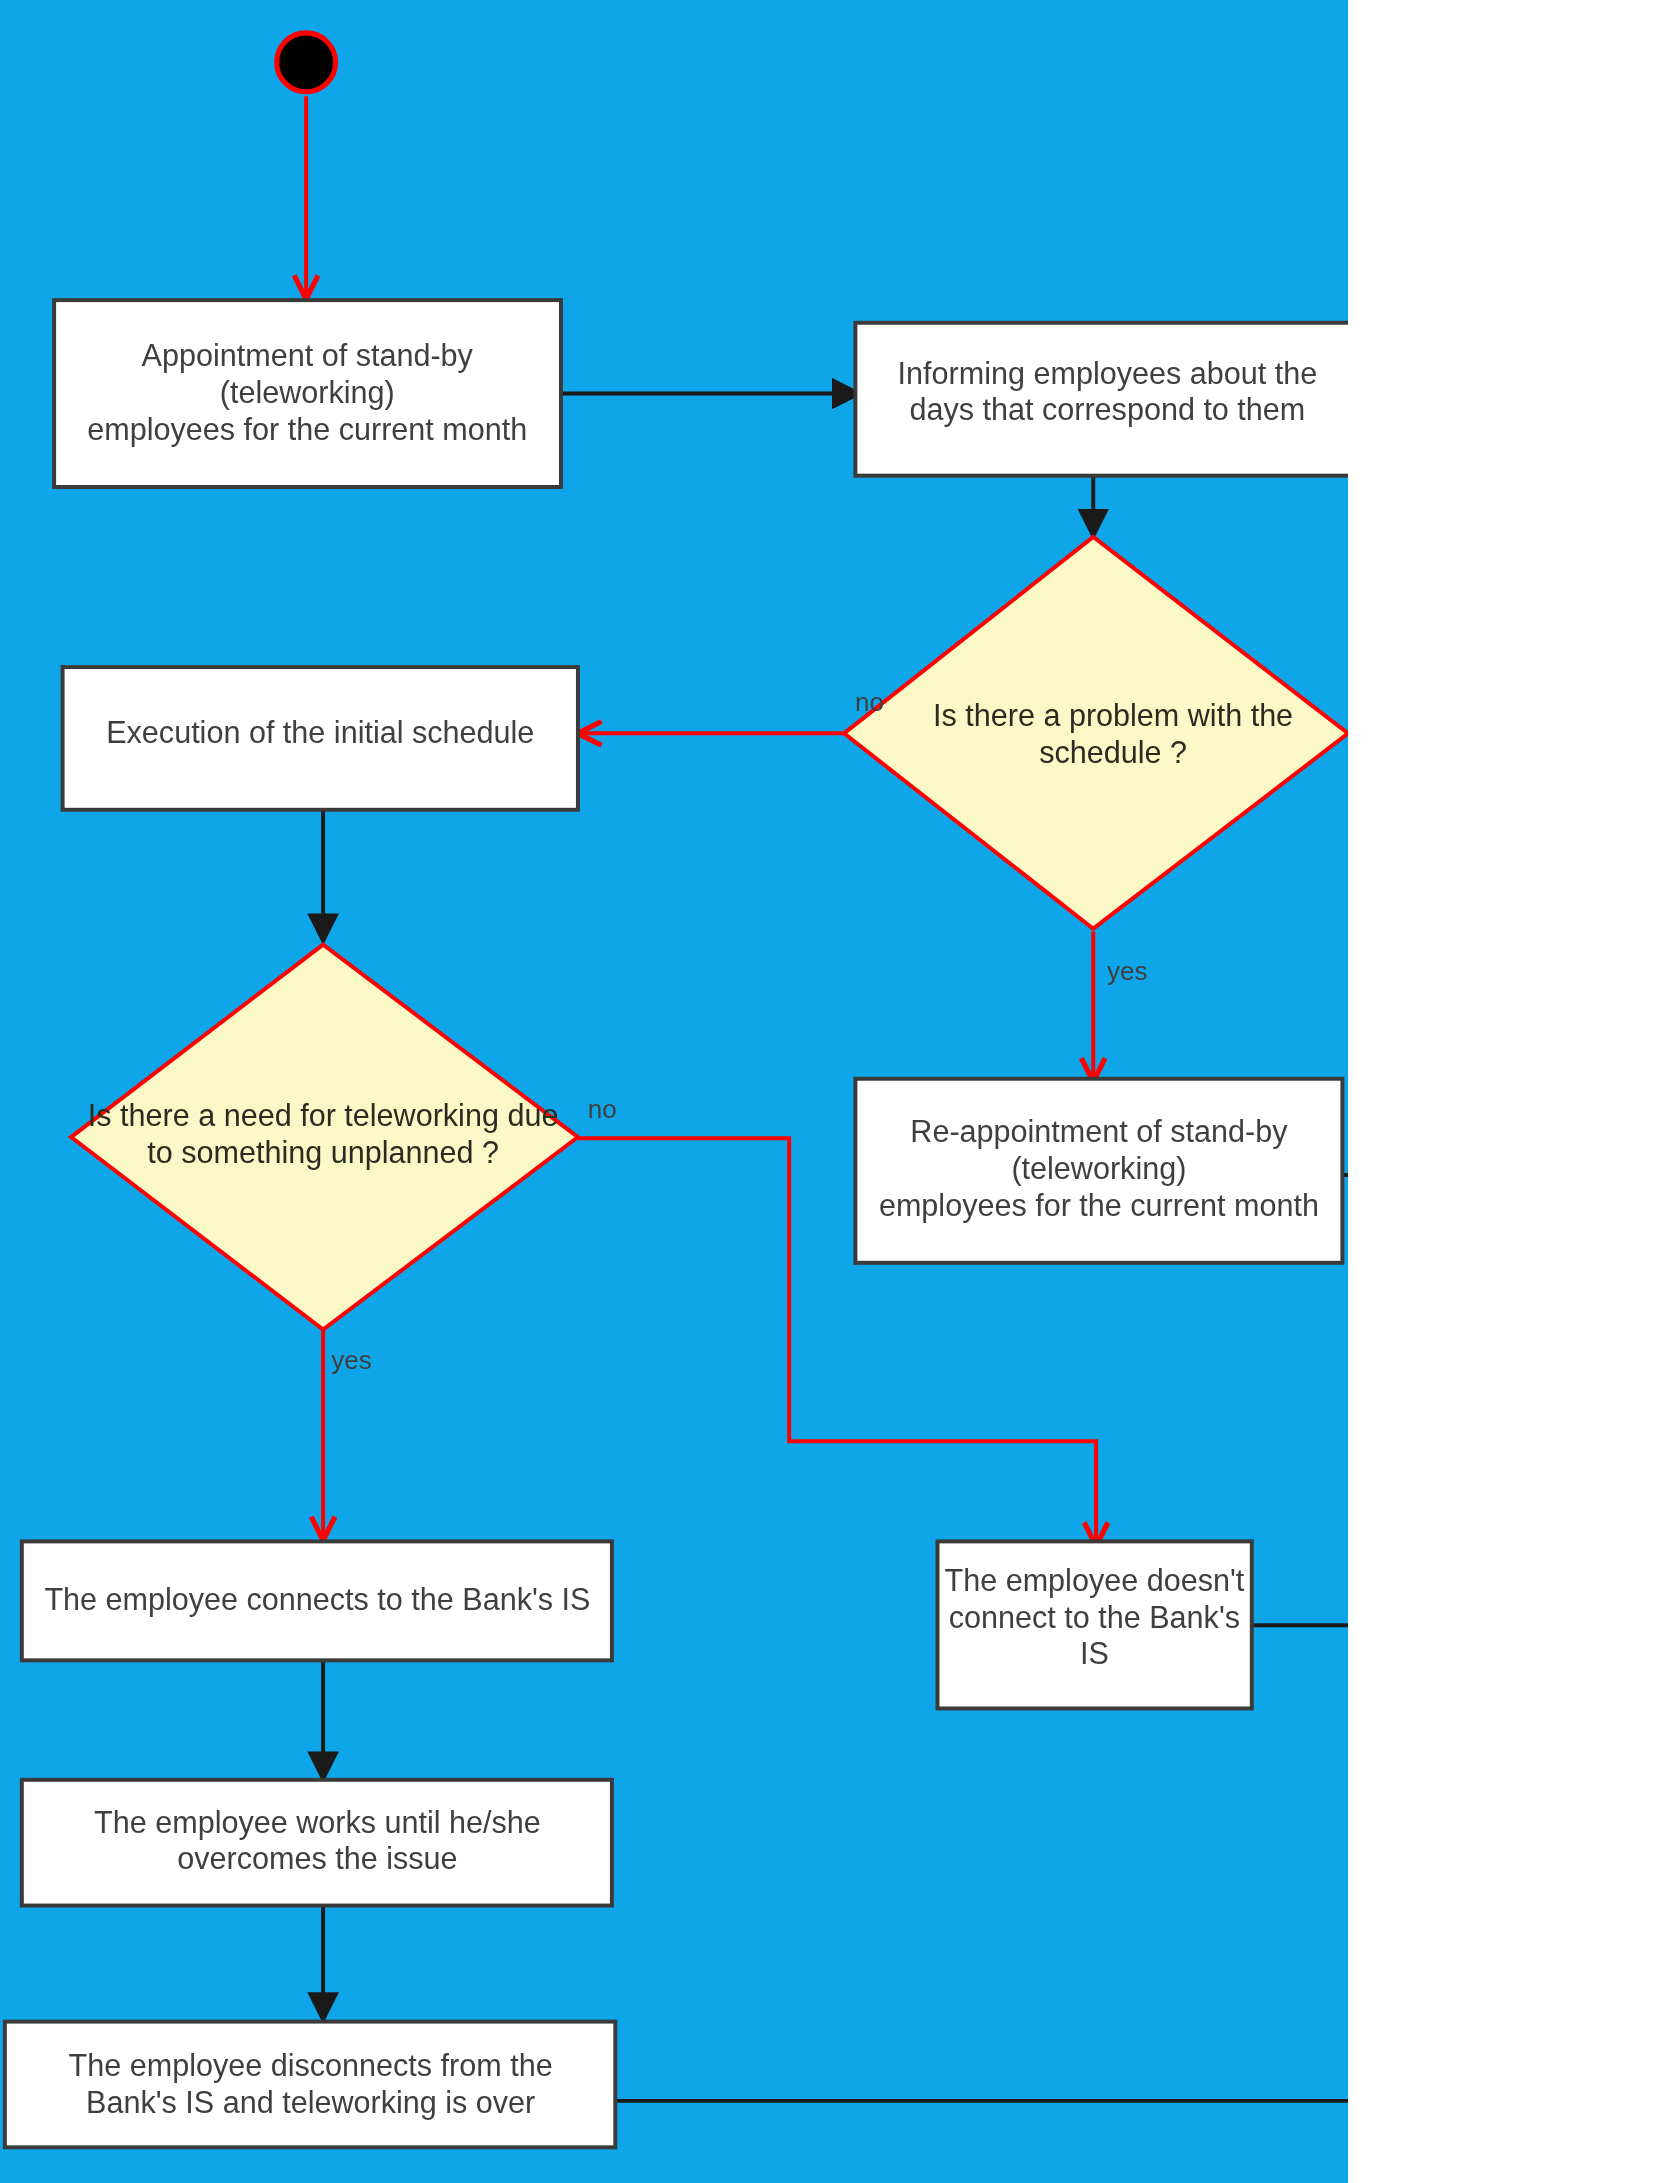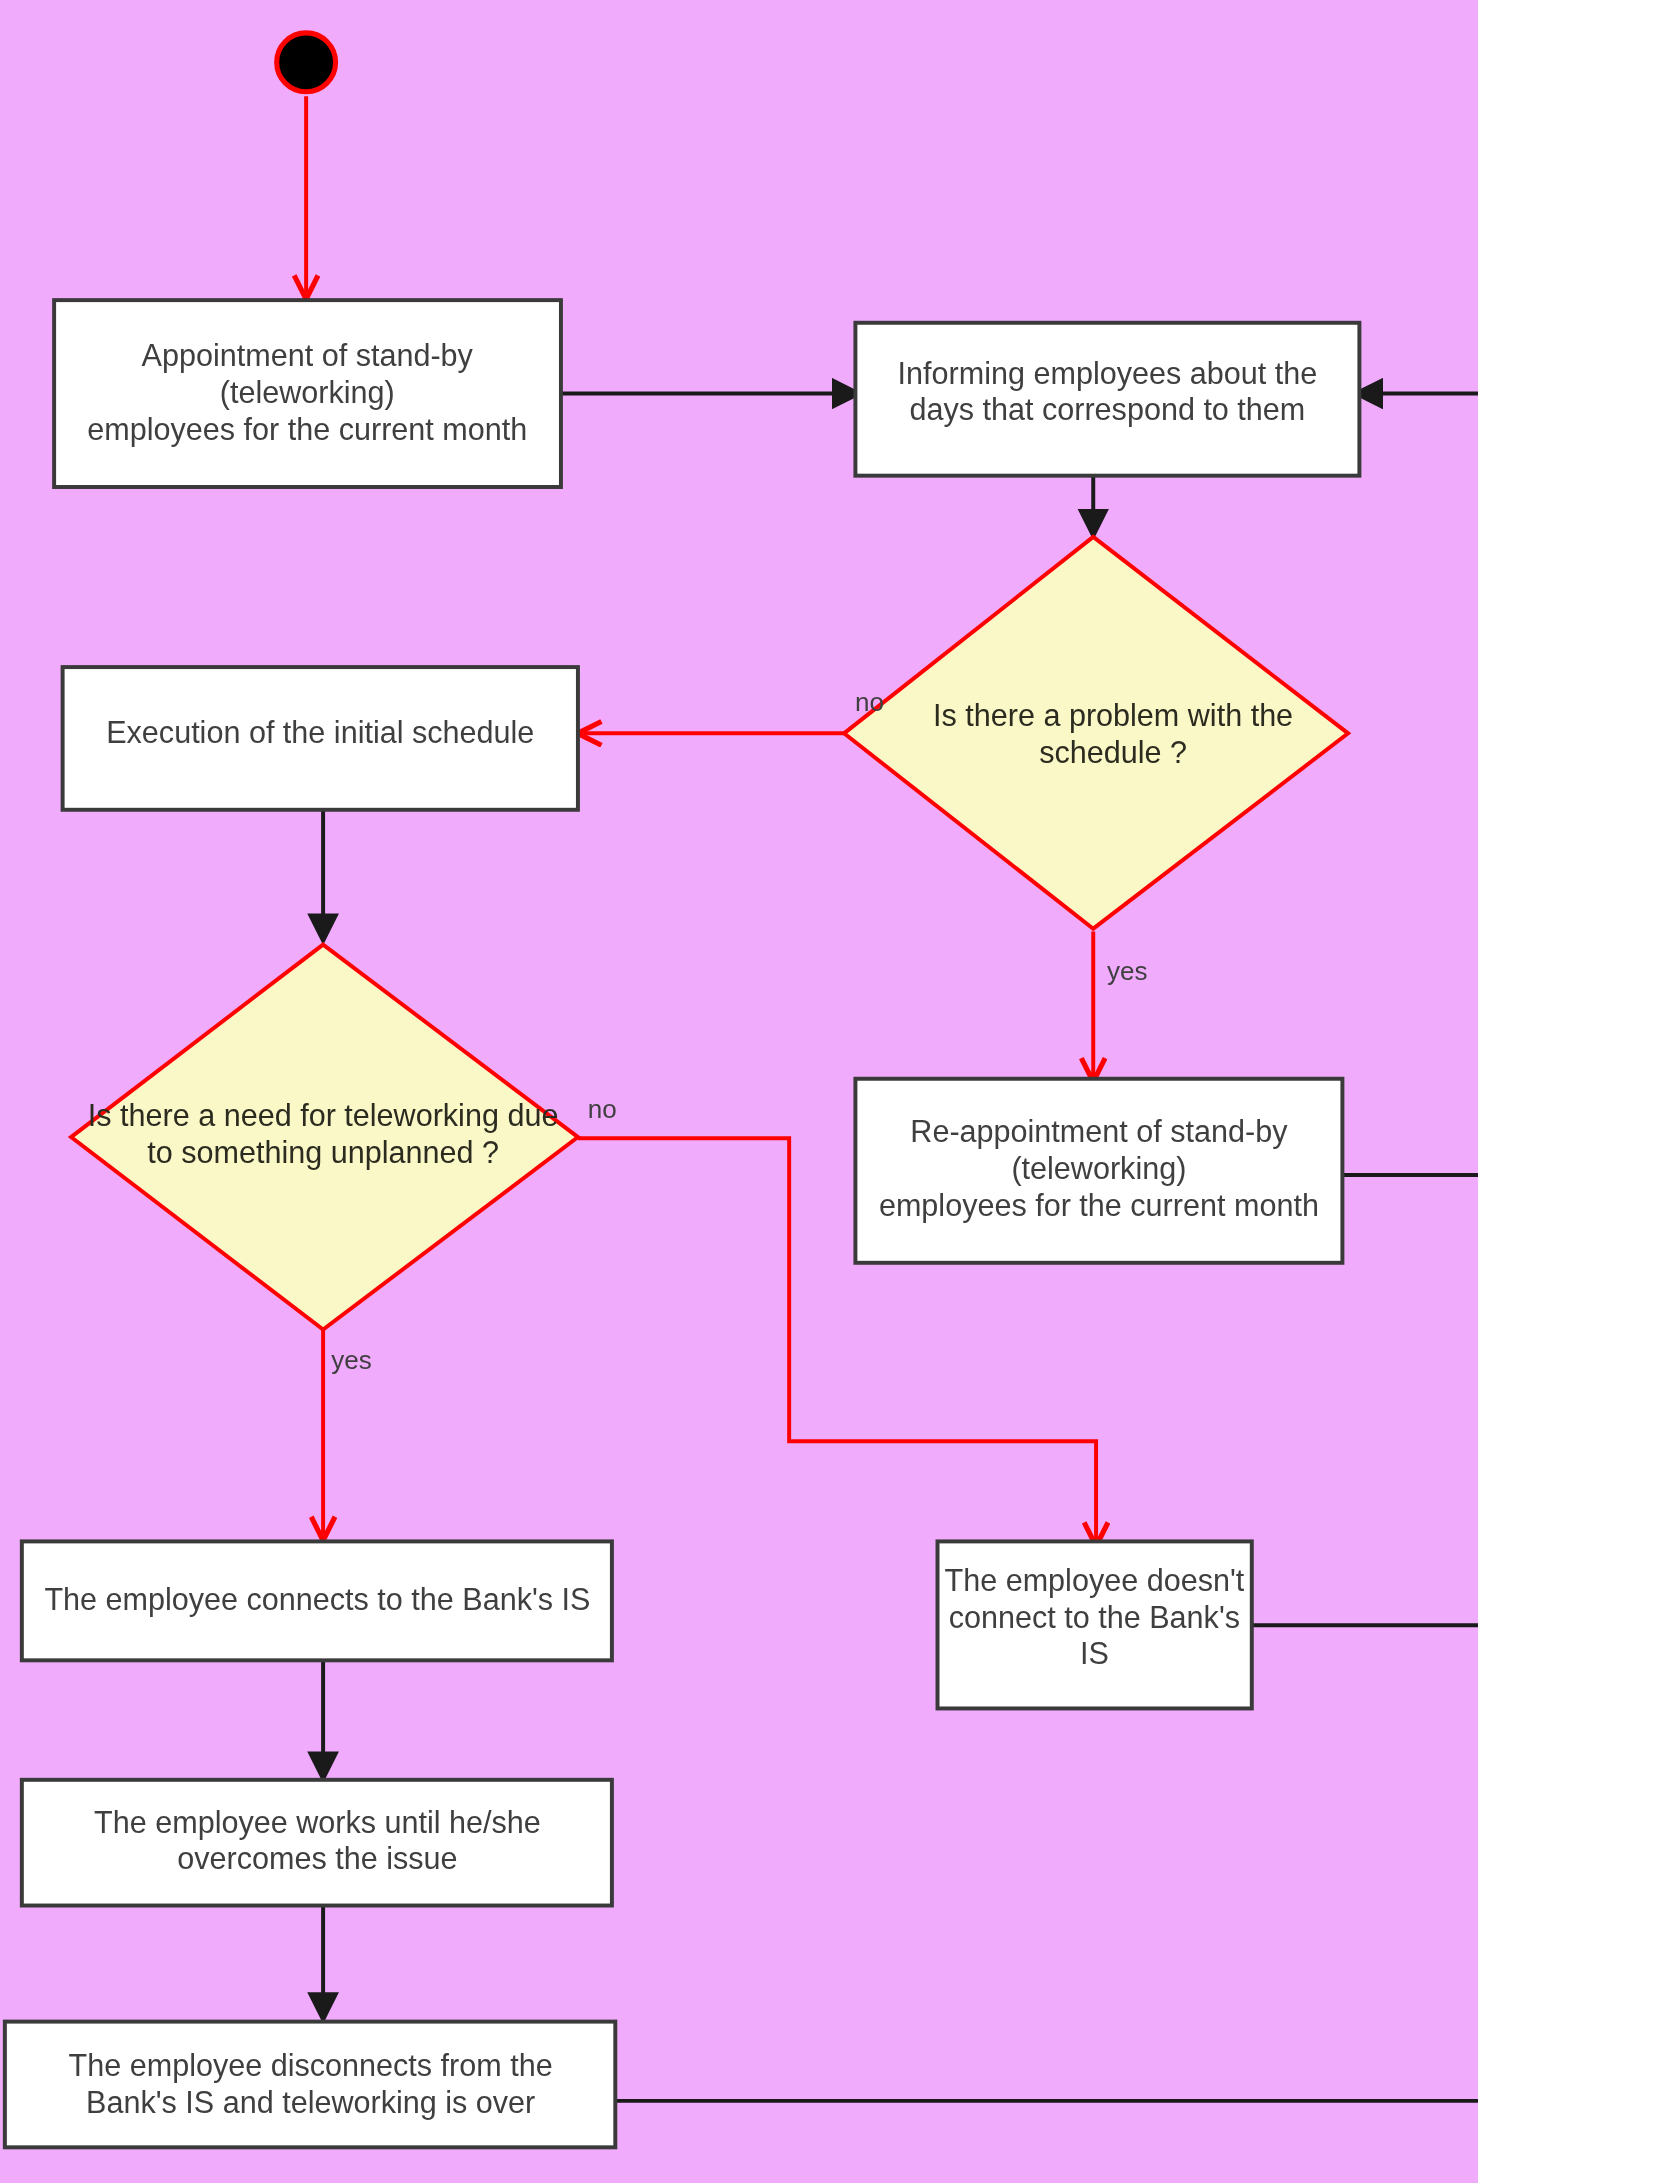--- a/index.html
+++ b/index.html
@@ -1,17 +1,17 @@
 <!DOCTYPE html>
 <html style="font-size:9px"><head>
 <meta charset="utf-8">
 <style>
   html,body{margin:0;padding:0;background:#ffffff;}
   body{font-family:"Liberation Sans",sans-serif;}
-  #stage{position:relative;width:1478px;height:2183px;background:#f0abfc;overflow:hidden;}
+  #stage{position:relative;width:1348px;height:2183px;background:#0ea5e9;overflow:hidden;}
   svg.diagram{position:absolute;left:0;top:0;width:1674px;height:2183px;display:block;}
   .node-box{fill:#ffffff;stroke:#3a3a3a;stroke-width:7;}
   .decision{fill:#fbf8c8;stroke:#ff0000;stroke-width:7;}
   .edge-black{stroke:#1a1a1a;stroke-width:7;fill:none;}
   .edge-red{stroke:#ff0000;stroke-width:7;fill:none;}
   .lbl{font-family:"Liberation Sans",sans-serif;font-size:54px;fill:#3f3f3f;text-anchor:middle;dominant-baseline:middle;}
   .lbl-dec{font-family:"Liberation Sans",sans-serif;font-size:54px;fill:#2b2b20;text-anchor:middle;dominant-baseline:middle;}
   .lbl-edge{font-family:"Liberation Sans",sans-serif;font-size:46px;fill:#3f3f3f;text-anchor:middle;dominant-baseline:middle;}
   .start-disc{fill:#000000;stroke:#ff0000;stroke-width:9;}
   .end-outer{fill:none;stroke:#ff0000;stroke-width:9;}

